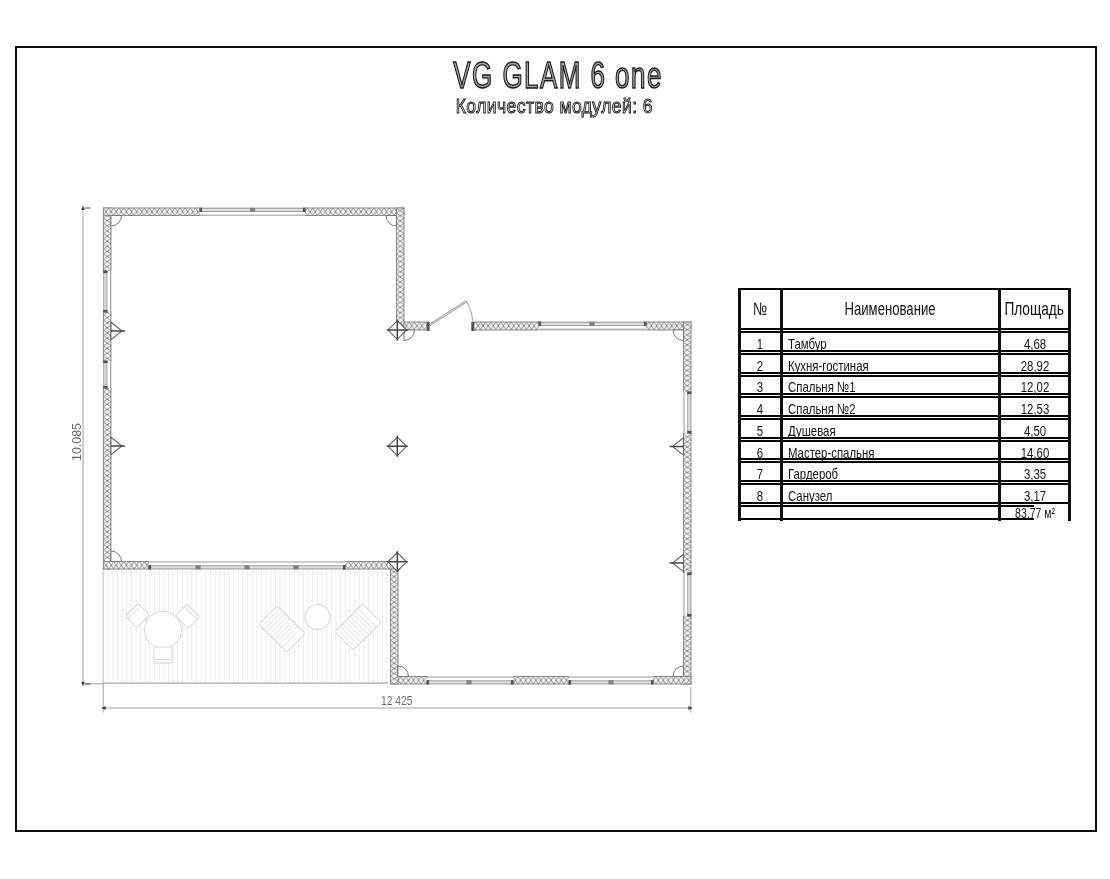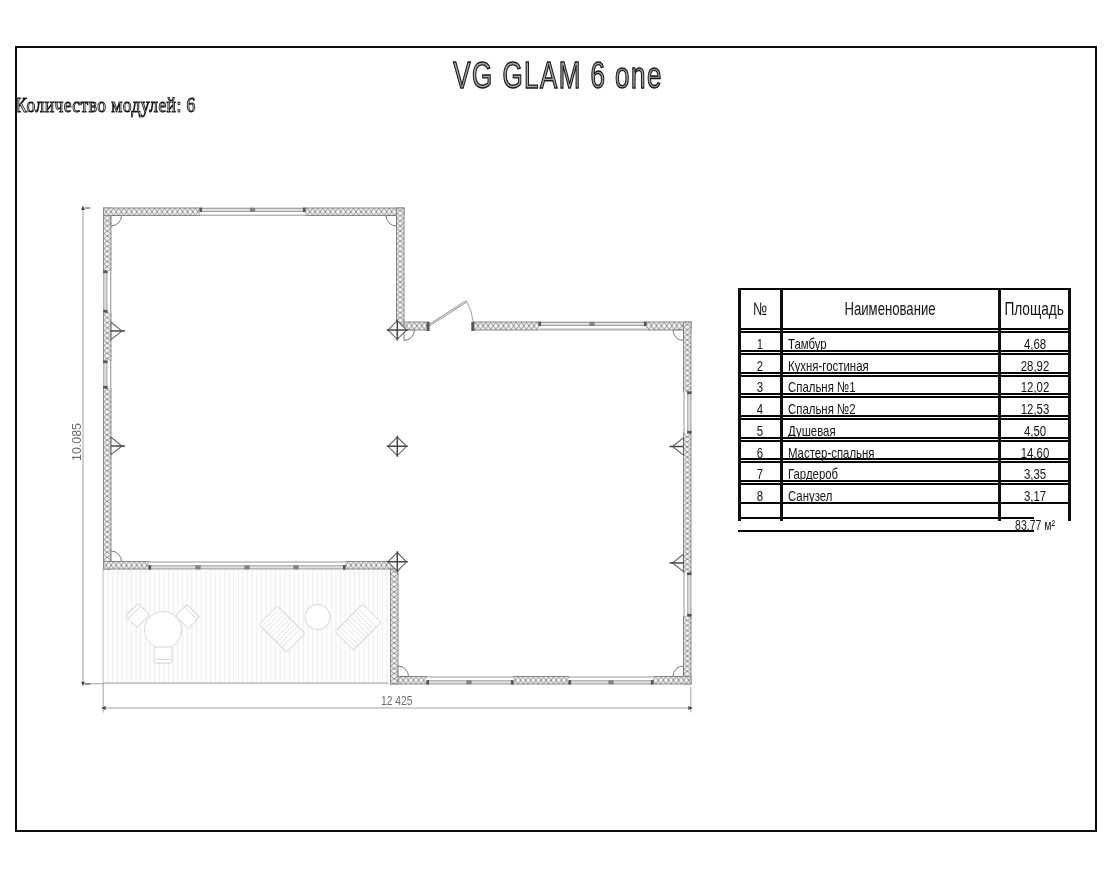--- a/index.html
+++ b/index.html
@@ -11,21 +11,21 @@
 </style>
 </head>
 <body>
 
 <div class="abs" style="left:15px;top:45.5px;width:1082px;height:786px;border:2.4px solid #0d0d0d;box-sizing:border-box;"></div>
 
 <div class="abs" style="left:3px;top:55px;width:1110px;text-align:center;">
   <span class="thin" style="font-size:36px;letter-spacing:2px;display:inline-block;transform:scaleX(0.722);transform-origin:center;color:#a6a6a6;">VG GLAM 6 one</span>
 </div>
 
-<div class="abs" style="left:0;top:93.5px;width:1108px;text-align:left;font-family:Liberation Serif, serif;">
+<div class="abs" style="left:0;top:93.5px;width:1108px;text-align:center;">
   <span class="thin" style="font-size:20.5px;letter-spacing:0.5px;display:inline-block;transform:scaleX(0.855);transform-origin:center;-webkit-text-stroke-width:1px;">Количество модулей: 6</span>
 </div>
 
 <svg class="abs" style="left:0;top:0;" width="1110" height="879" viewBox="0 0 1110 879">
 <defs>
 <pattern id="ph1" patternUnits="userSpaceOnUse" x="103.5" y="208" width="5.1" height="7.5">
         <path d="M0,0 L5.1,7.5 M5.1,0 L0,7.5" stroke="#6f6f6f" stroke-width="0.75" fill="none"></path>
       </pattern>
 <pattern id="ph2" patternUnits="userSpaceOnUse" x="404" y="322" width="5.1" height="7.5">
         <path d="M0,0 L5.1,7.5 M5.1,0 L0,7.5" stroke="#6f6f6f" stroke-width="0.75" fill="none"></path>
@@ -373,20 +373,20 @@
     <span class="abs cndl" style="left:50px;top:1.9px;">Гардероб</span>
     <span class="abs cnd" style="left:262px;width:70px;top:1.9px;text-align:center;">3,35</span>
   </div>
 
 <div class="abs" style="left:738px;top:483.1px;width:332.5px;height:20.7px;border-top:2.5px solid #050505;border-bottom:2.5px solid #050505;box-sizing:border-box;font-size:15px;color:#141414;">
     <span class="abs cnd" style="left:0;width:44px;top:1.9px;text-align:center;">8</span>
     <span class="abs cndl" style="left:50px;top:1.9px;">Санузел</span>
     <span class="abs cnd" style="left:262px;width:70px;top:1.9px;text-align:center;">3,17</span>
   </div>
 
-<div class="abs" style="left:738px;top:504.6px;width:296px;height:15.9px;border-top:2.5px solid #050505;border-bottom:2.5px solid #050505;box-sizing:border-box;font-size:13.8px;color:#141414;margin-top:12px;">
+<div class="abs" style="left:738px;top:504.6px;width:296px;height:15.9px;border-top:2.5px solid #050505;border-bottom:2.5px solid #050505;box-sizing:border-box;font-size:13.8px;color:#141414;">
     <span class="abs cnd" style="left:262px;width:70px;top:-0.6px;text-align:center;">83,77 м²</span>
   </div>
 
 <div class="abs" style="left:738px;top:287.5px;width:3px;height:233px;background:#0f0f0f;"></div>
 <div class="abs" style="left:779.5px;top:287.5px;width:3px;height:233px;background:#0f0f0f;"></div>
 <div class="abs" style="left:997.5px;top:287.5px;width:3px;height:233px;background:#0f0f0f;"></div>
 <div class="abs" style="left:1067.5px;top:287.5px;width:3px;height:233px;background:#0f0f0f;"></div>
 
 </body></html>

